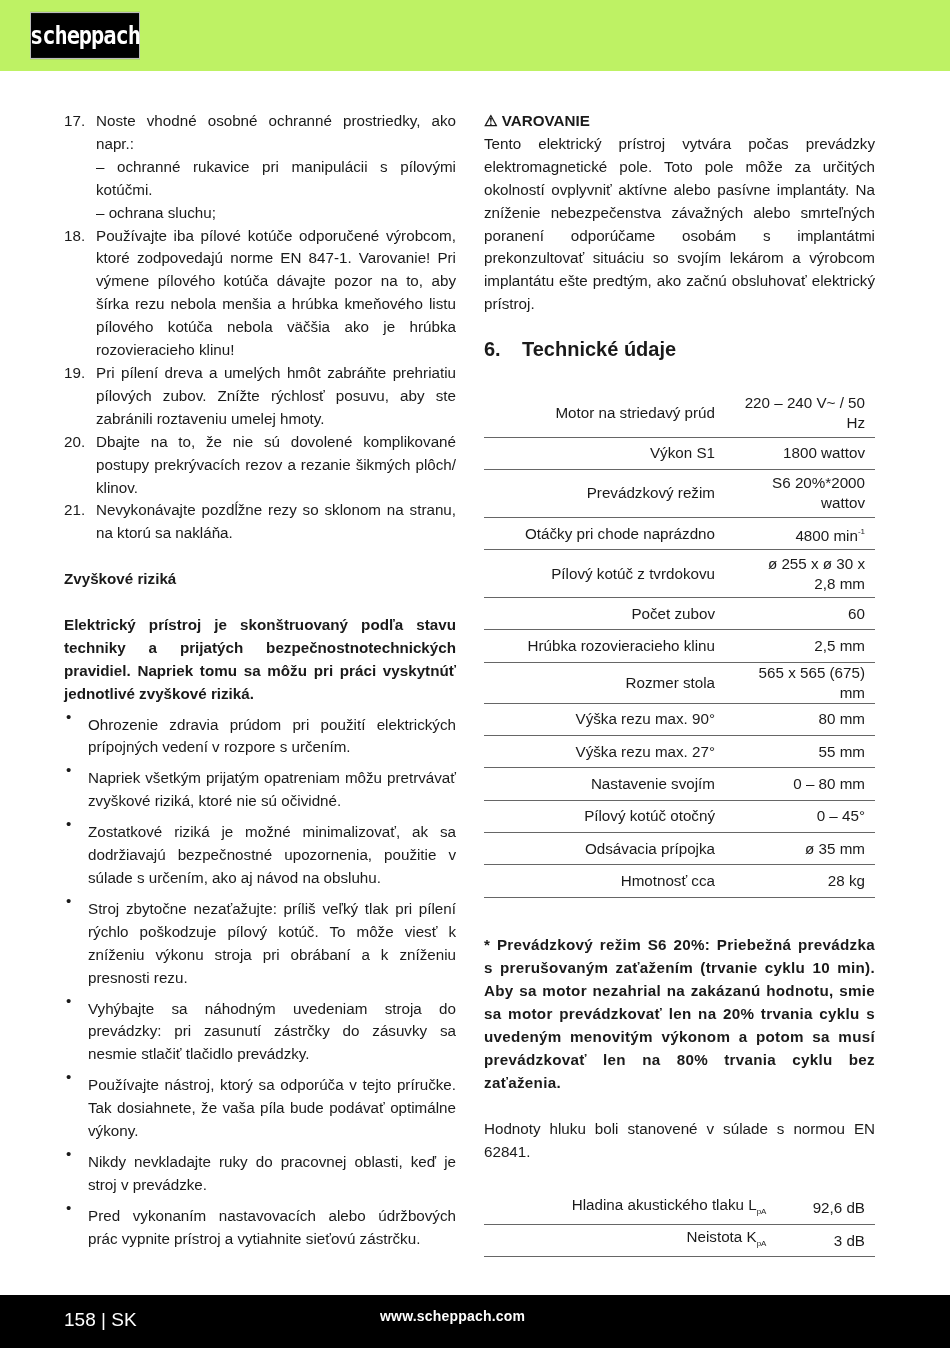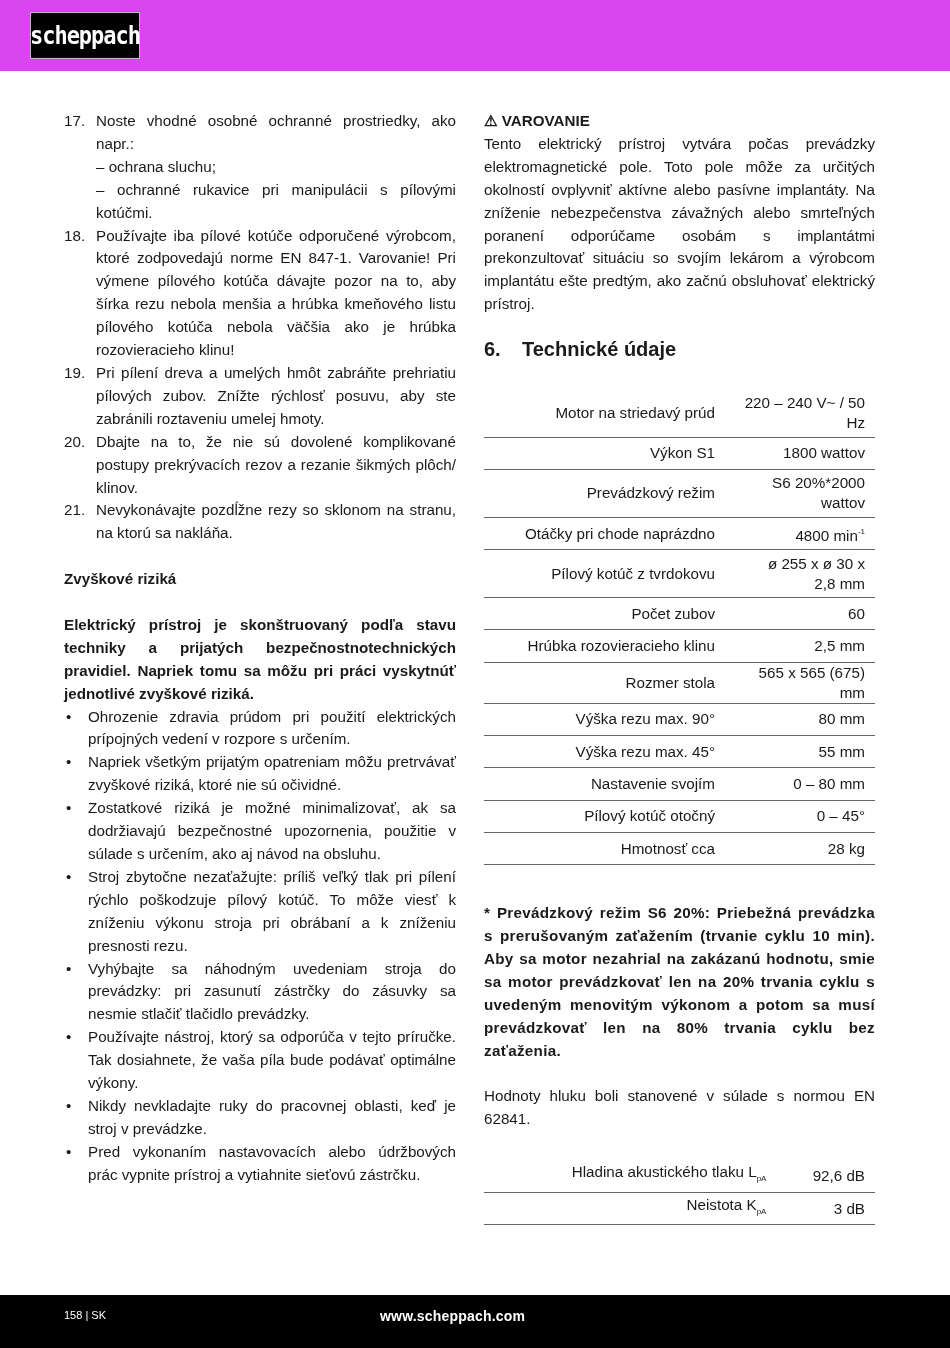--- a/index.html
+++ b/index.html
@@ -1,70 +1,70 @@
 <!DOCTYPE html>
 <html><head>
 <meta charset="utf-8">
 <style>
   * { box-sizing: border-box; margin: 0; padding: 0; }
   html, body { width: 950px; height: 1348px; background: #ffffff; overflow: hidden; }
   body { position: relative; font-family: "Liberation Sans", sans-serif; color: #1a1a1a; }
 
-  .header { position: absolute; left: 0; top: 0; width: 950px; height: 71px; background: #d946ef; text-align: right; }
+  .header { position: absolute; left: 0; top: 0; width: 950px; height: 71px; background: #bef264; text-align: right; }
   .logo { position: absolute; left: 30px; top: 15px; width: 110px; height: 41px; background: #000; border: 1px solid #bbb;
           color: #fff; font-family: "DejaVu Sans Mono", monospace; font-weight: bold; font-size: 22px; letter-spacing: -1px;
           display: flex; align-items: center; justify-content: center; transform: scaleY(1.15); }
 
   .col { position: absolute; font-size: 15.2px; line-height: 22.9px; }
   .col-left { left: 64px; top: 110px; width: 392px; }
   .col-right { left: 484px; top: 110px; width: 391px; }
 
   .num-item { display: flex; text-align: justify; }
   .num-item .n { width: 32px; flex-shrink: 0; }
   .num-item .t { flex: 1; text-align: justify; }
   .sub-line { padding-left: 32px; }
 
   .bullet-item { display: flex; }
   .bullet-item .b { width: 24px; flex-shrink: 0; padding-left: 2px; }
-  .bullet-item .t { flex: 1; text-align: justify; }
+  .bullet-item .t { flex: 1; text-align: justify; margin-top: 8px; }
 
   .bold { font-weight: bold; }
   .just { text-align: justify; }
   .gap { height: 22.9px; }
 
   .warn-title { font-weight: bold; }
   .section-title { font-size: 20px; font-weight: bold; margin-top: 22px; margin-bottom: 28px; display: flex; }
   .section-title .sn { width: 38px; }
 
   .spec-table { width: 391px; border-collapse: collapse; font-size: 15.2px; }
   .spec-table td { border-bottom: 1.5px solid #666; padding: 0 10px; vertical-align: middle; line-height: 20px; text-align: right; }
   .spec-table td.val { }
   .spec-table tr.tall td { height: 48px; }
   .spec-table tr.short td { height: 32.3px; }
   sup { font-size: 8px; vertical-align: 7px; }
   sub { font-size: 8px; vertical-align: -4px; }
 
   .footer { position: absolute; left: 0; top: 1295px; width: 950px; height: 53px; background: #000; color: #fff; }
-  .footer .page { position: absolute; left: 64px; top: 14px; font-size: 11px; text-align: center; }
+  .footer .page { position: absolute; left: 64px; top: 14px; font-size: 19px; text-align: center; }
   .footer .url { position: absolute; left: 380px; top: 13px; font-size: 14px; font-weight: bold; letter-spacing: 0.2px; }
 </style>
 </head>
 <body>
 
 <div class="header">
   <div class="logo">scheppach</div>
 </div>
 
 <div class="col col-left">
   <div class="num-item">
     <span class="n">17.</span>
     <span class="t">Noste vhodné osobné ochranné prostriedky, ako napr.:</span>
   </div>
+  <div class="sub-line just">– ochranné rukavice pri manipulácii s pílovými kotúčmi.</div>
   <div class="sub-line">– ochrana sluchu;</div>
-  <div class="sub-line just">– ochranné rukavice pri manipulácii s pílovými kotúčmi.</div>
   <div class="num-item">
     <span class="n">18.</span>
     <span class="t">Používajte iba pílové kotúče odporučené výrobcom, ktoré zodpovedajú norme EN 847-1. Varovanie! Pri výmene pílového kotúča dávajte pozor na to, aby šírka rezu nebola menšia a hrúbka kmeňového listu pílového kotúča nebola väčšia ako je hrúbka rozovieracieho klinu!</span>
   </div>
   <div class="num-item">
     <span class="n">19.</span>
     <span class="t">Pri pílení dreva a umelých hmôt zabráňte prehriatiu pílových zubov. Znížte rýchlosť posuvu, aby ste zabránili roztaveniu umelej hmoty.</span>
   </div>
   <div class="num-item">
     <span class="n">20.</span>
@@ -158,30 +158,34 @@
         </tr>
     <tr class="short">
           <td>Rozmer stola</td>
           <td class="val">565 x 565 (675) mm</td>
         </tr>
     <tr class="short">
           <td>Výška rezu max. 90°</td>
           <td class="val">80 mm</td>
         </tr>
     <tr class="short">
-          <td>Výška rezu max. 45°</td>
+          <td>Výška rezu max. 27°</td>
           <td class="val">55 mm</td>
         </tr>
     <tr class="short">
           <td>Nastavenie svojím</td>
           <td class="val">0 – 80 mm</td>
         </tr>
     <tr class="short">
           <td>Pílový kotúč otočný</td>
           <td class="val">0 – 45°</td>
+        </tr>
+    <tr class="short">
+          <td>Odsávacia prípojka</td>
+          <td class="val">ø 35 mm</td>
         </tr>
     <tr class="short">
           <td>Hmotnosť cca</td>
           <td class="val">28 kg</td>
         </tr>
   </tbody>
     </table>
 
   <div class="gap"></div>
   <div class="bold just" style="margin-top:14px; letter-spacing:0.3px">* Prevádzkový režim S6 20%: Priebežná prevádzka s prerušovaným zaťažením (trvanie cyklu 10 min). Aby sa motor nezahrial na zakázanú hodnotu, smie sa motor prevádzkovať len na 20% trvania cyklu s uvedeným menovitým výkonom a potom sa musí prevádzkovať len na 80% trvania cyklu bez zaťaženia.</div>

